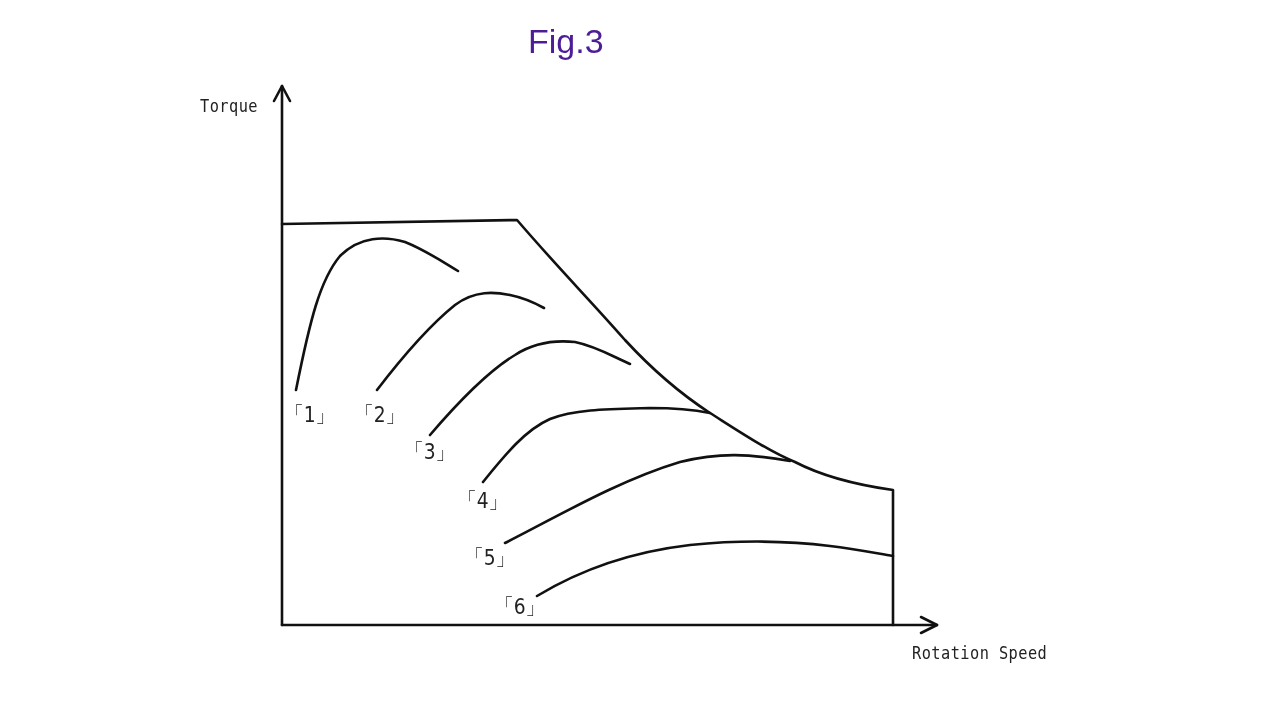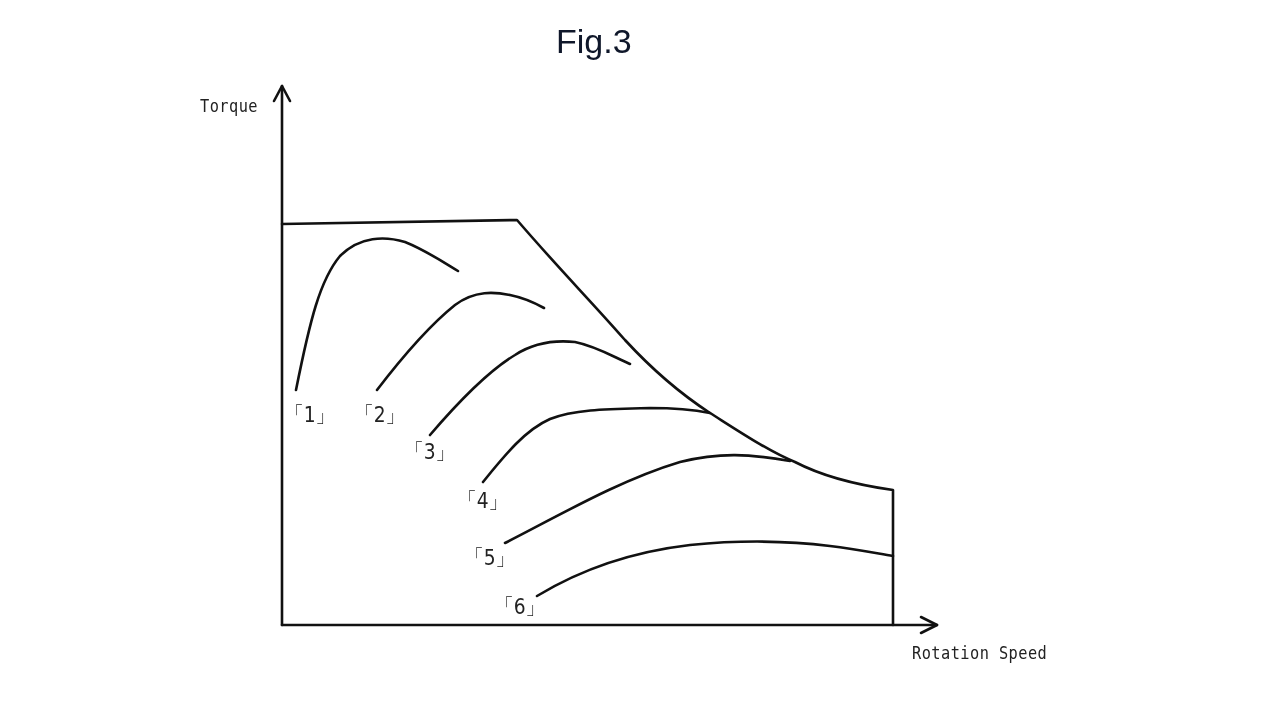--- a/index.html
+++ b/index.html
@@ -1,19 +1,19 @@
 <!DOCTYPE html>
 <html><head>
   <meta charset="utf-8">
   <style>
     html, body { margin: 0; padding: 0; background: #ffffff; }
     body { width: 1282px; height: 721px; position: relative; overflow: hidden; }
     .fig-title {
-      position: absolute; left: 556px; top: 22px;
-      font-family: "Liberation Sans", sans-serif; font-size: 34px; color: #0f172a;
+      position: absolute; left: 528px; top: 22px;
+      font-family: "Liberation Sans", sans-serif; font-size: 34px; color: #4c1d95;
       letter-spacing: 0px;
     }
     .axis-label {
       position: absolute; font-family: "DejaVu Sans Mono", monospace;
       font-size: 17px; color: #222; letter-spacing: 0.5px;
       transform: scaleX(0.9); transform-origin: left top;
     }
     .y-label { left: 200px; top: 96px; }
     .x-label { left: 912px; top: 643px; }
     .curve-label {

